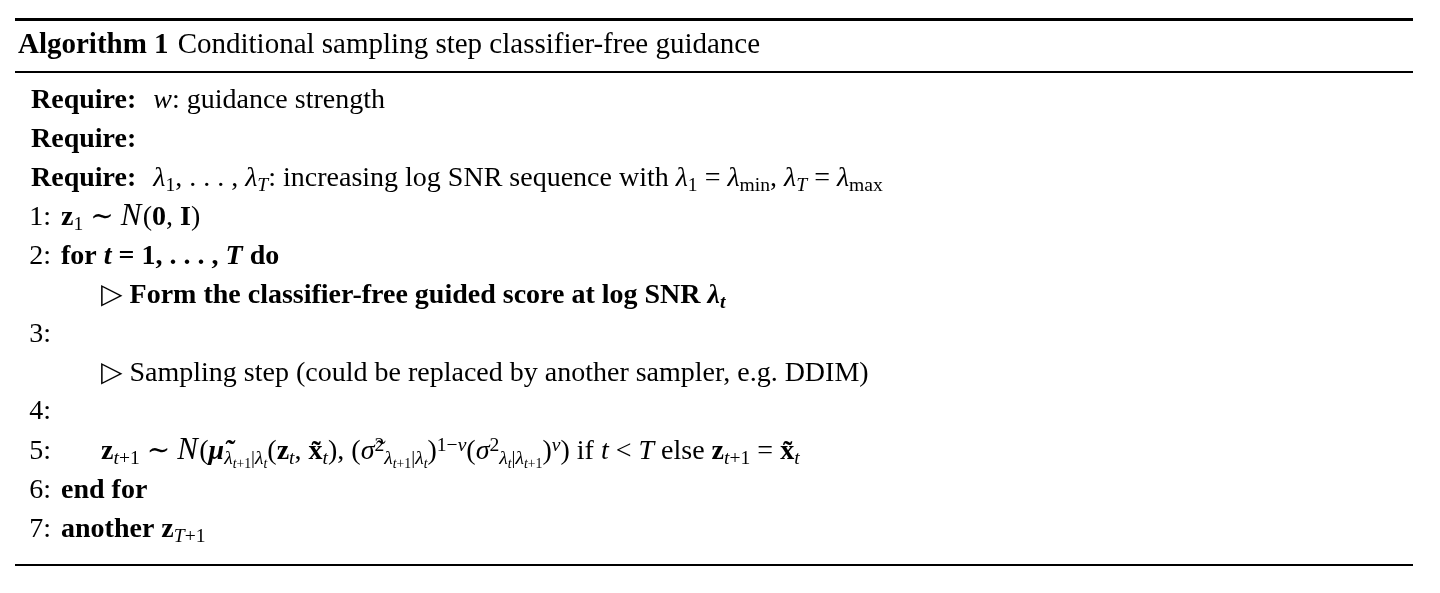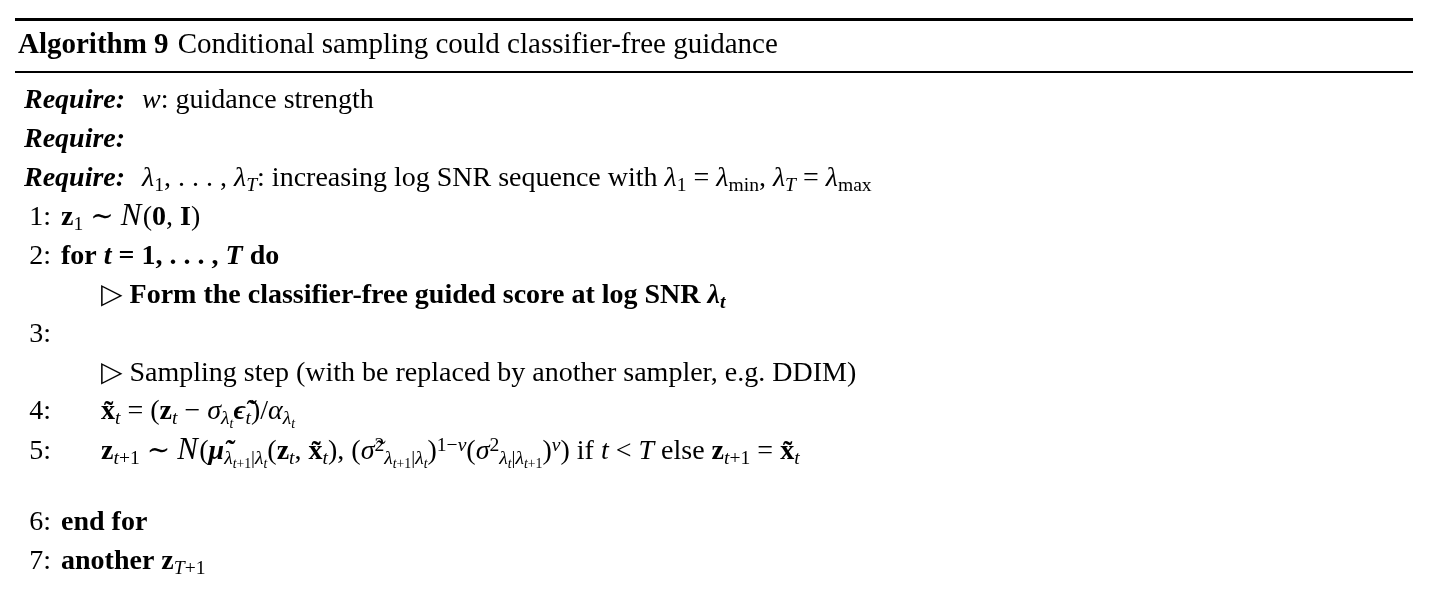--- a/index.html
+++ b/index.html
@@ -45,23 +45,22 @@
   }
   .num {
     flex: none;
     width: 46px;
     padding-right: 10px;
     box-sizing: border-box;
     text-align: right;
   }
   .rlabel {
     flex: none;
-    margin-left: 9px;
+    margin-left: 16px;
     margin-right: 17px;
-    font-style: italic;
   }
   .b, .rlabel, .kw { font-weight: bold; }
   .i, i { font-style: italic; }
   sub, sup {
     font-size: 0.70em;
     line-height: 0;
     position: relative;
     vertical-align: baseline;
   }
   sub { top: 0.26em; }
@@ -71,21 +70,21 @@
     font-size: 1.1em;
     letter-spacing: 0.5px;
     padding-right: 1px;
   }
 </style>
 </head>
 <body>
 
 <div class="algo">
   <div class="algo-header">
-    <span class="kw">Algorithm 9</span><span>Conditional sampling could classifier-free guidance</span>
+    <span class="kw">Algorithm 1</span><span>Conditional sampling step classifier-free guidance</span>
   </div>
   <div class="algo-body" id="algo-body">
       <div class="row">
     <span class="rlabel">Require:</span>
     <span class="content"><i>w</i>: guidance strength</span>
   </div>
       <div class="row">
     <span class="rlabel">Require:</span>
   </div>
       <div class="row">
@@ -102,32 +101,31 @@
   </div>
       <div class="row">
     <span class="num"></span>
     <span class="content" style="padding-left: 40px; font-weight: bold;">▷ Form the classifier-free guided score at log SNR <i>λ</i><sub><i>t</i></sub></span>
   </div>
       <div class="row">
     <span class="num">3:</span>
   </div>
       <div class="row">
     <span class="num"></span>
-    <span class="content" style="padding-left: 40px;">▷ Sampling step (with be replaced by another sampler, e.g. DDIM)</span>
+    <span class="content" style="padding-left: 40px;">▷ Sampling step (could be replaced by another sampler, e.g. DDIM)</span>
   </div>
       <div class="row">
     <span class="num">4:</span>
-    <span class="content" style="padding-left: 40px;"><b>x̃</b><sub><i>t</i></sub> = (<b>z</b><sub><i>t</i></sub> − <i>σ</i><sub><i>λ</i><sub><i>t</i></sub></sub><b class="i">ϵ̃</b><sub><i>t</i></sub>)/<i>α</i><sub><i>λ</i><sub><i>t</i></sub></sub></span>
   </div>
       <div class="row">
     <span class="num">5:</span>
     <span class="content" style="padding-left: 40px;"><b>z</b><sub><i>t</i>+1</sub> ∼ <span class="cal">N</span>(<b class="i">μ̃</b><sub><i>λ</i><sub><i>t</i>+1</sub>|<i>λ</i><sub><i>t</i></sub></sub>(<b>z</b><sub><i>t</i></sub>, <b>x̃</b><sub><i>t</i></sub>), (<i>σ̃</i><sup>2</sup><sub><i>λ</i><sub><i>t</i>+1</sub>|<i>λ</i><sub><i>t</i></sub></sub>)<sup>1−<i>v</i></sup>(<i>σ</i><sup>2</sup><sub><i>λ</i><sub><i>t</i></sub>|<i>λ</i><sub><i>t</i>+1</sub></sub>)<sup><i>v</i></sup>) if <i>t</i> &lt; <i>T</i> else <b>z</b><sub><i>t</i>+1</sub> = <b>x̃</b><sub><i>t</i></sub></span>
   </div>
       <div class="row">
     <span class="num">6:</span>
-    <span class="content" style="padding-left: 0px; margin-top: 32px;"><b>end for</b></span>
+    <span class="content" style="padding-left: 0px;"><b>end for</b></span>
   </div>
       <div class="row">
     <span class="num">7:</span>
     <span class="content" style="padding-left: 0px;"><b>another</b> <b>z</b><sub><i>T</i>+1</sub></span>
   </div>
     </div>
 </div>
 
 </body></html>

